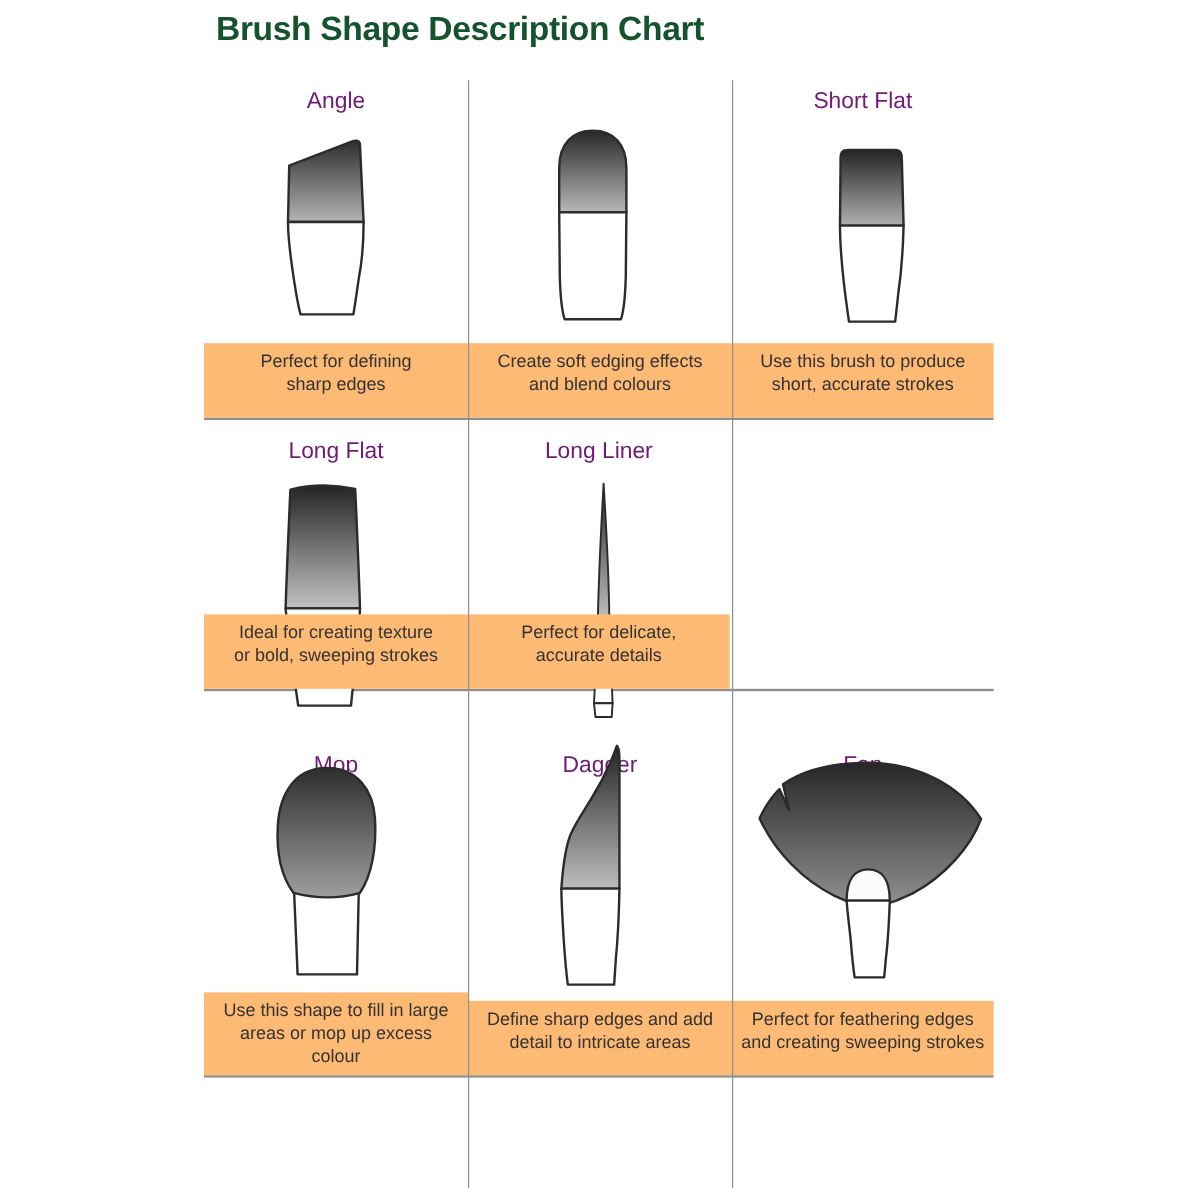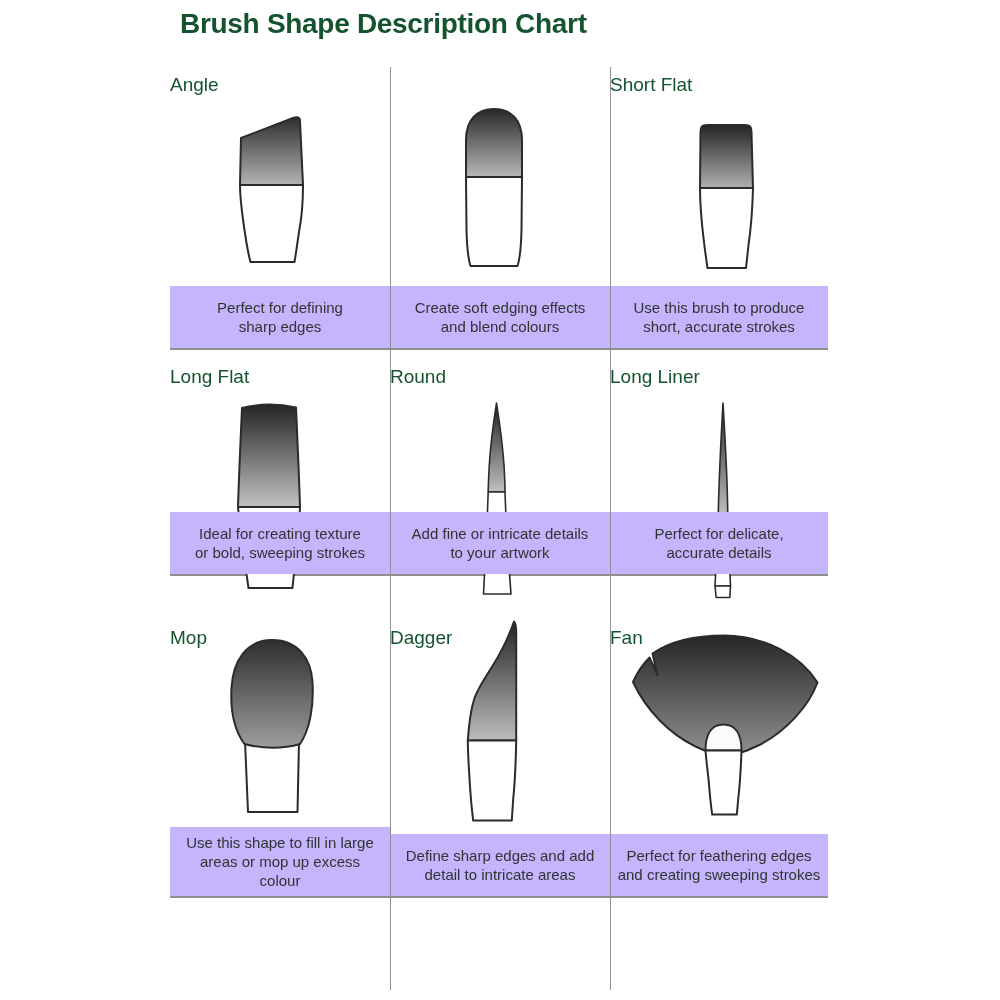--- a/index.html
+++ b/index.html
@@ -23,34 +23,34 @@
   .row{
     position:relative;width:100%;display:flex;
     border-bottom:2px solid #8f8f8f;box-sizing:border-box;
   }
   .row.r1{height:285px;}
   .row.r2{height:226px;}
   .row.r3{height:322px;}
   .cell{position:relative;width:220px;box-sizing:border-box;}
   .cell.c3{width:218px;}
   .cell-label{
-    position:absolute;left:0;right:0;
-    font-size:19px;color:#14532d;
+    position:absolute;left:0;right:0;text-align:center;
+    font-size:19px;color:#701a75;
   }
   .r1 .cell-label{top:9px;}
   .r2 .cell-label{top:16px;}
   .r3 .cell-label{top:11px;margin-top:40px;}
   .brush-figure{position:absolute;left:0;}
   .r1 .brush-figure{top:40px;}
   .r2 .brush-figure{top:50px;}
   .r3 .brush-figure{top:42px;}
   .desc-box{
     position:absolute;left:0;right:0;bottom:0;min-height:62px;
-    background:#c4b5fd;box-sizing:border-box;
-    display:flex;align-items:center;justify-content:center;
+    background:#fdba74;box-sizing:border-box;
+    display:flex;align-items:flex-start;justify-content:center;
     padding:6px 4px;z-index:2;
   }
   .desc-text{
     margin:0;text-align:center;font-size:15px;line-height:19px;color:#333;
     white-space:pre-line;
   }
 </style>
 </head>
 <body>
 
@@ -127,37 +127,20 @@
         </defs>
         <path d="M 72,8 C 90,3.5 108,3.5 126,7.5 C 127.5,41 129,74 130,107 L 68,107 C 69,74 70.5,41 72,8 Z" fill="url(#glf)" stroke="#2b2b2b" stroke-width="2" stroke-linejoin="round"></path>
         <path d="M 68,107 L 130,107 C 129,131 127,153 124.5,169 C 123.5,177 123,183 122.5,188 L 78.5,188 C 77.5,181 76,171 74.5,158 C 72,141 69.5,123 68,107 Z" fill="#ffffff" stroke="#2b2b2b" stroke-width="2" stroke-linejoin="round"></path>
       </svg>
       <div class="desc-box">
         <p class="desc-text">Ideal for creating texture
 or bold, sweeping strokes</p>
       </div>
     </div>
 
-    <div class="cell c2">
-      <div class="cell-label">Round</div>
-      <svg class="brush-figure" width="220" height="200" viewBox="0 0 220 200">
-        <defs>
-          <linearGradient id="gr" x1="0" y1="0" x2="0" y2="1">
-            <stop offset="0" stop-color="#1f1f1f"></stop>
-              <stop offset="1" stop-color="#c0c0c0"></stop>
-          </linearGradient>
-        </defs>
-        <path d="M 106.5,3 C 103.5,22 100.5,45 99.3,65 C 98.7,76 98.2,85 98.2,92 L 115,92 C 115,85 114.6,76 114,65 C 112.6,45 109.5,22 106.5,3 Z" fill="url(#gr)" stroke="#2b2b2b" stroke-width="1.6" stroke-linejoin="round"></path>
-        <path d="M 98.2,92 L 115,92 C 116,122 118,156 121,194 L 93.5,194 C 95.5,156 97.2,122 98.2,92 Z" fill="#ffffff" stroke="#2b2b2b" stroke-width="1.6" stroke-linejoin="round"></path>
-      </svg>
-      <div class="desc-box">
-        <p class="desc-text">Add fine or intricate details
-to your artwork</p>
-      </div>
-    </div>
 
     <div class="cell c3">
       <div class="cell-label">Long Liner</div>
       <svg class="brush-figure" width="220" height="200" viewBox="0 0 220 200">
         <defs>
           <linearGradient id="gll" x1="0" y1="0" x2="0" y2="1">
             <stop offset="0" stop-color="#282828"></stop>
               <stop offset="1" stop-color="#c8c8c8"></stop>
           </linearGradient>
         </defs>

